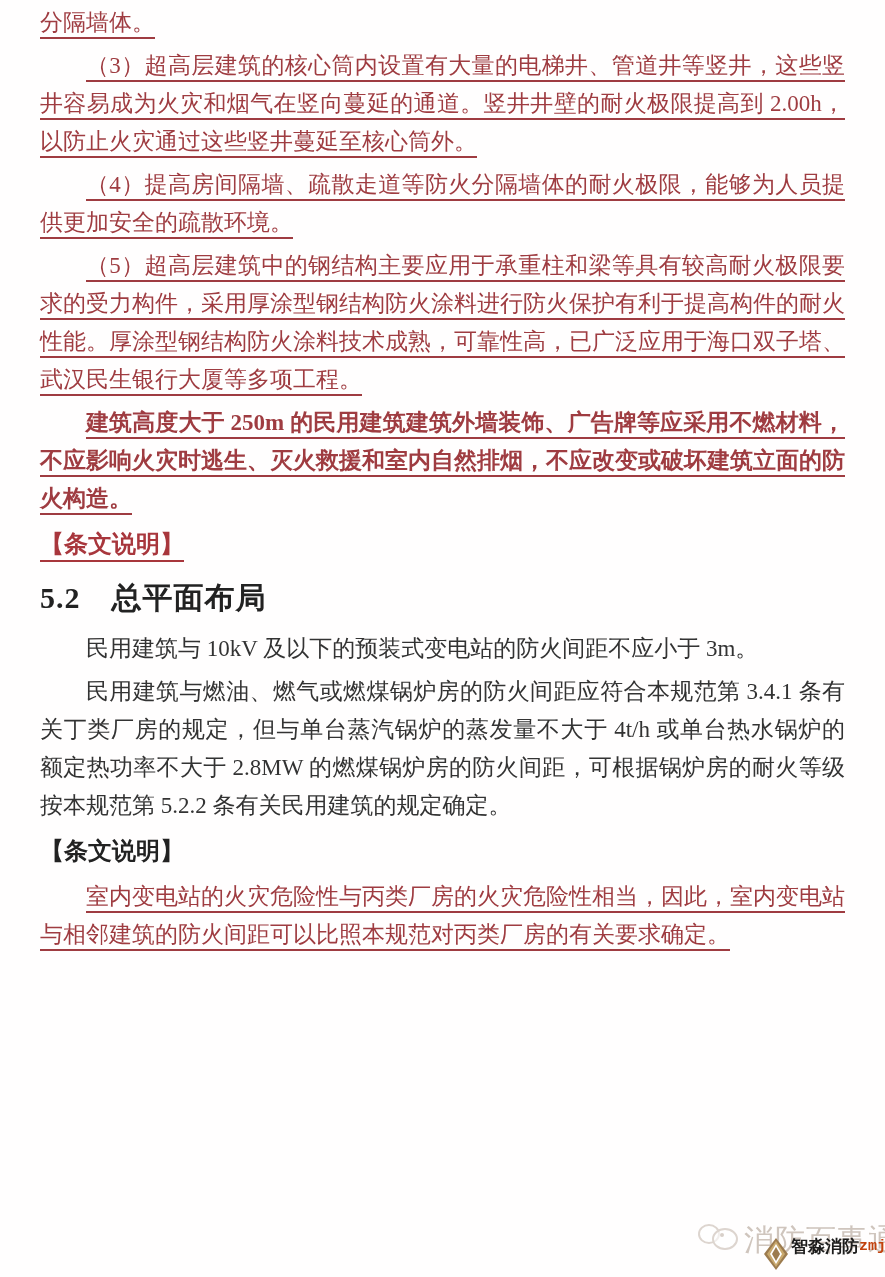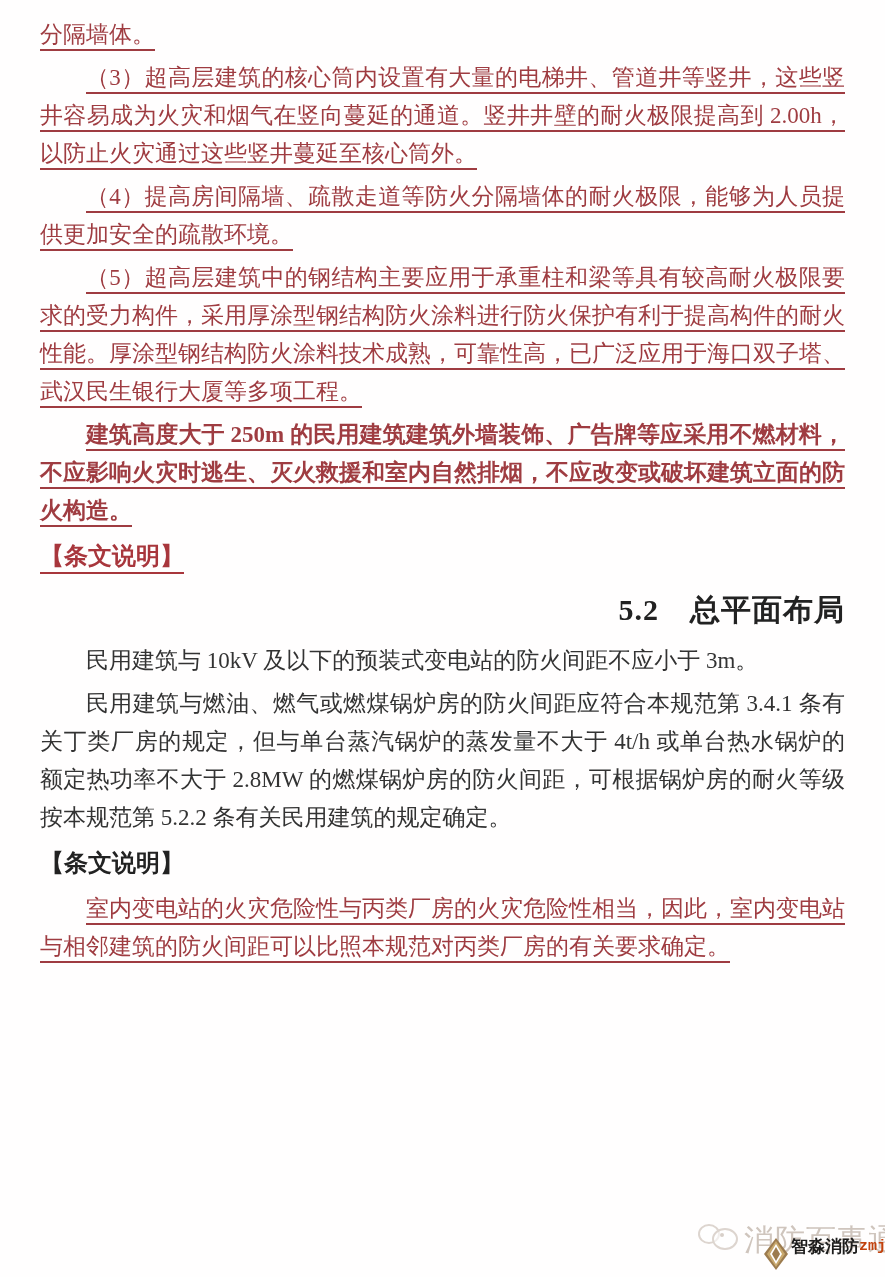--- a/index.html
+++ b/index.html
@@ -11,21 +11,21 @@
     --gold:#9c7b4e;
     --gold-light:#c9a96e;
   }
   *{margin:0;padding:0;box-sizing:border-box;}
   html,body{background:#ffffff;}
   body{width:885px;height:1277px;overflow:hidden;font-family:"Liberation Serif","DejaVu Serif",serif;}
   .page{
     position:relative;
     width:885px;height:1277px;
     background:#fffefe;
-    padding:16px 40px 0 40px;
+    padding:4px 40px 0 40px;
   }
   .para{
     font-size:23px;
     line-height:38px;
     text-align:justify;
     color:var(--ink);
     margin:0 0 5px 0;
   }
   .indent{text-indent:2em;}
   .red{
@@ -64,21 +64,21 @@
   }
   .commentary-label-black{
     display:inline-block;
     font-family:"Liberation Sans","DejaVu Sans",sans-serif;
     font-weight:bold;
     color:var(--ink-dark);
     font-size:24px;
   }
   .label-row{margin:6px 0 6px 0;line-height:40px;}
   .section-heading{
-    text-align:right;
+    text-align:left;
     font-weight:bold;
     font-size:30px;
     line-height:40px;
     color:var(--ink-dark);
     margin:13px 0 12px 0;
     letter-spacing:1px;
   }
   
   .watermark{
     position:absolute;

